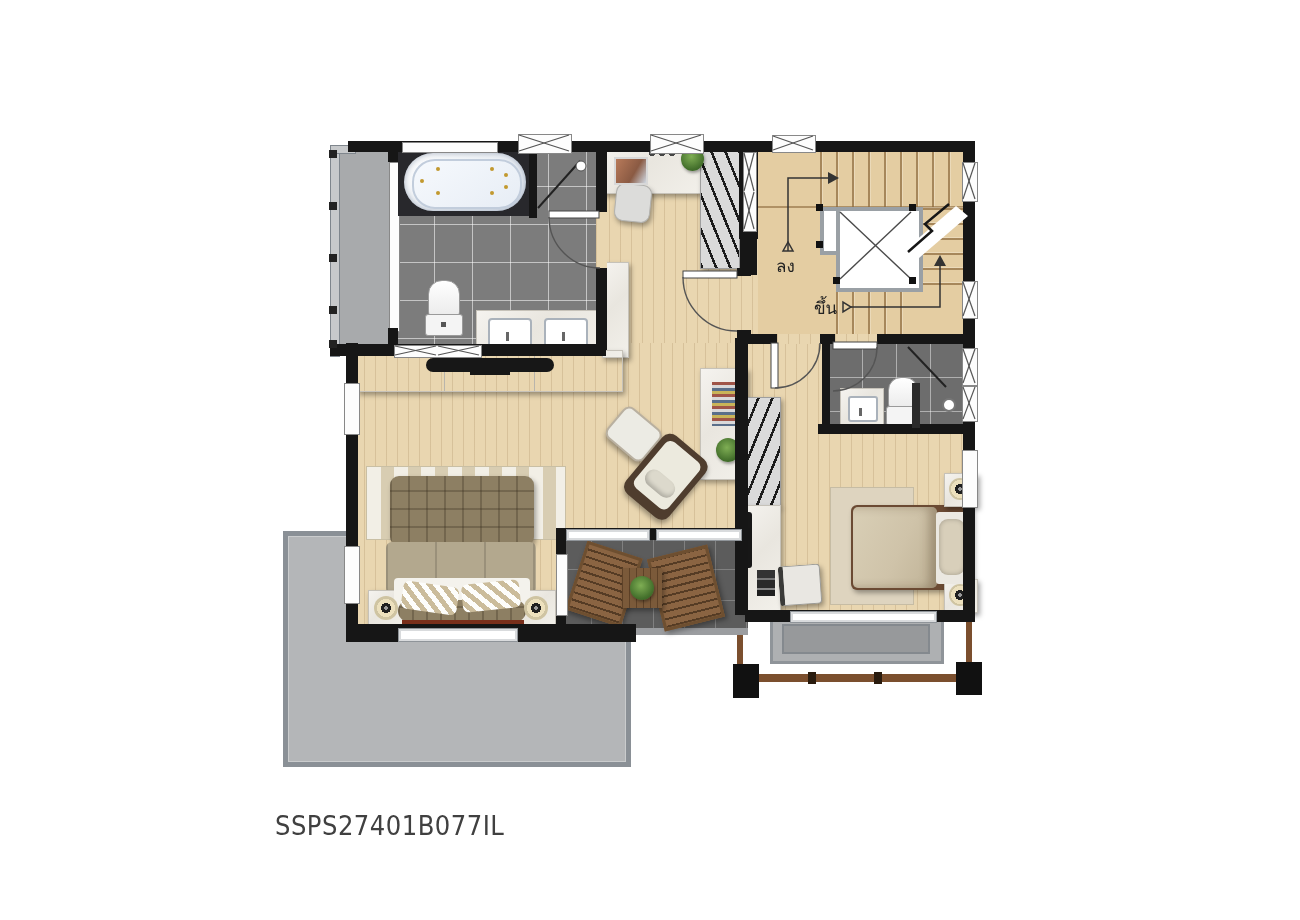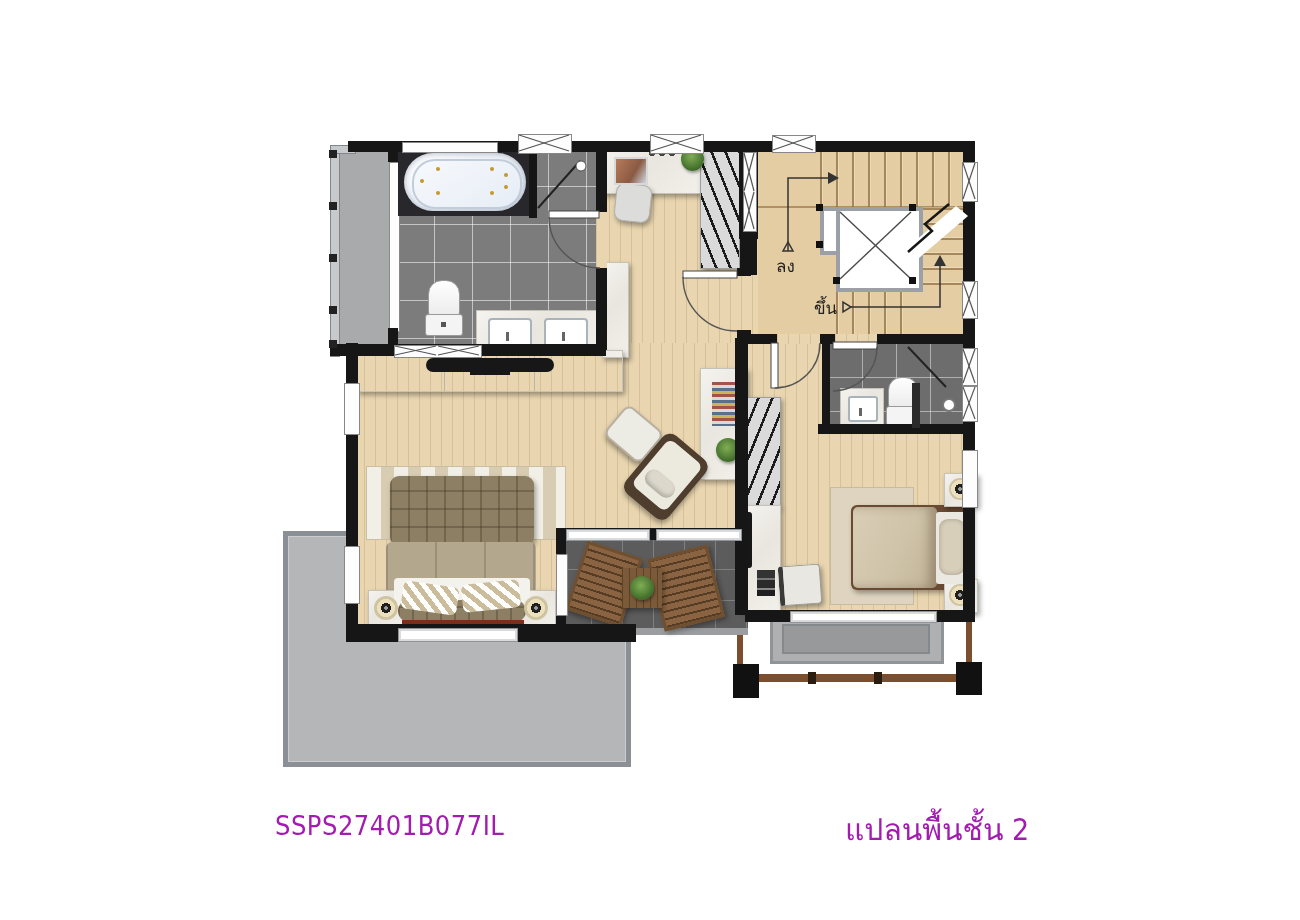--- a/index.html
+++ b/index.html
@@ -29,21 +29,21 @@
   .hang{background-color:#dadada;border:1px solid #9e9e9e;
         background-image:repeating-linear-gradient(68deg,#1c1c1c 0 2.5px,transparent 2.5px 13px);}
   .hang2{background-color:#dadada;border:1px solid #9e9e9e;
         background-image:repeating-linear-gradient(112deg,#1c1c1c 0 2.5px,transparent 2.5px 13px);}
   .lamp{border-radius:50%;background:radial-gradient(circle,#999 0 2px,#1f1f1f 2px 5px,#ece0bd 5px 9px,#cfc4a2 9px 12px);}
   .plant{border-radius:50%;background:radial-gradient(circle at 45% 40%,#7fae54,#44702c 65%,#2e5420);
          box-shadow:1px 2px 3px rgba(0,0,0,.35);}
   .sh{box-shadow:2px 3px 5px rgba(0,0,0,.35);}
   .slat{background-color:#8a6442;border:3px solid #6e4f30;
         background-image:repeating-linear-gradient(0deg,rgba(20,10,0,.45) 0 2px,transparent 2px 7.5px);}
-  .lbl{position:absolute;color:#a21caf;}
+  .lbl{position:absolute;color:#404040;}
   .stxt{position:absolute;color:#222;font-size:17px;}
   .treadV{background-image:repeating-linear-gradient(90deg,rgba(140,105,60,.7) 0 2px,rgba(255,255,255,.25) 2px 3px,transparent 3px 16px);}
   .treadH{background-image:repeating-linear-gradient(0deg,rgba(140,105,60,.7) 0 2px,rgba(255,255,255,.25) 2px 3px,transparent 3px 15px);}
 </style>
 </head>
 <body>
 
 <div id="plan">
 
   <div class="abs conc" style="left:283px;top:531px;width:338px;height:226px;border:5px solid #8a9096;"></div>
@@ -290,14 +290,13 @@
       <polygon points="843,302 843,312 851,307" fill="none"></polygon>
       <path d="M 851 307 L 940 307 L 940 266"></path>
       <polygon points="934,266 946,266 940,255" fill="#333" stroke="none"></polygon>
     </g>
   </svg>
 
   <div class="stxt" style="left:776px;top:252px;z-index:13;">ลง</div>
   <div class="stxt" style="left:814px;top:294px;z-index:13;">ขึ้น</div>
 
   <div class="lbl" style="left:275px;top:810px;font-size:27px;font-stretch:condensed;letter-spacing:.5px;z-index:13;">SSPS27401B077IL</div>
-  <div class="lbl" style="left:845px;top:806px;font-size:30px;font-stretch:condensed;z-index:13;">แปลนพื้นชั้น 2</div>
 </div>
 
 </body></html>

